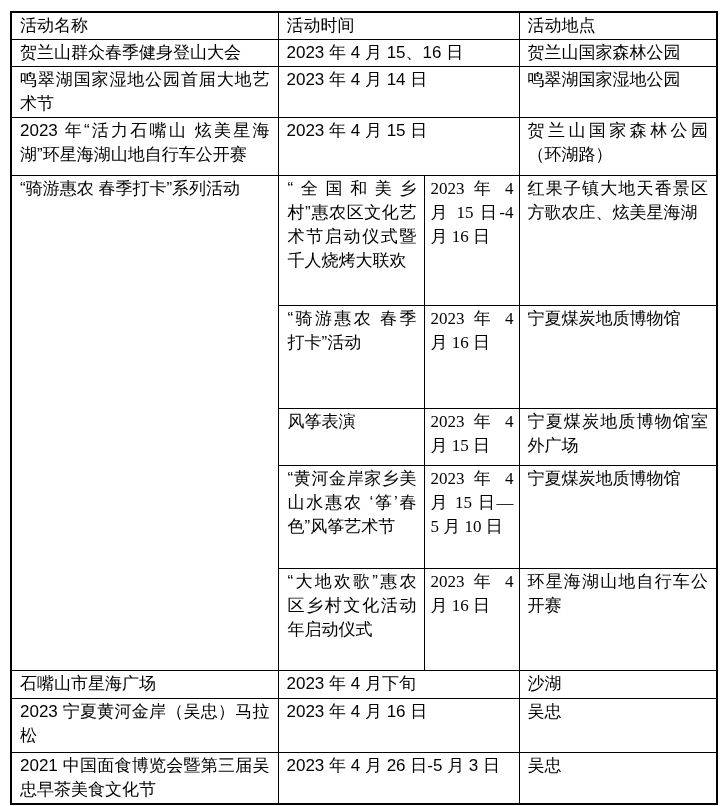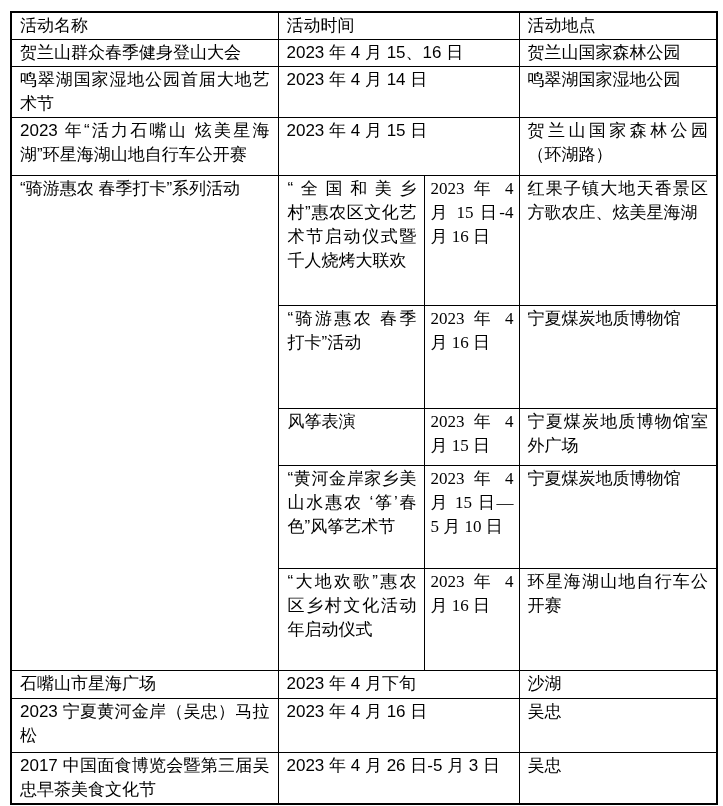--- a/index.html
+++ b/index.html
@@ -94,19 +94,19 @@
       <td>石嘴山市星海广场</td>
       <td colspan="2">2023 年 4 月下旬</td>
       <td>沙湖</td>
     </tr>
     <tr style="height:54px">
       <td>2023 宁夏黄河金岸（吴忠）马拉松</td>
       <td colspan="2">2023 年 4 月 16 日</td>
       <td>吴忠</td>
     </tr>
     <tr style="height:51px">
-      <td>2017 中国面食博览会暨第三届吴忠早茶美食文化节</td>
+      <td>2021 中国面食博览会暨第三届吴忠早茶美食文化节</td>
       <td colspan="2">2023 年 4 月 26 日-5 月 3 日</td>
       <td>吴忠</td>
     </tr>
   </tbody>
     </table>
 </div>
 
 </body></html>

